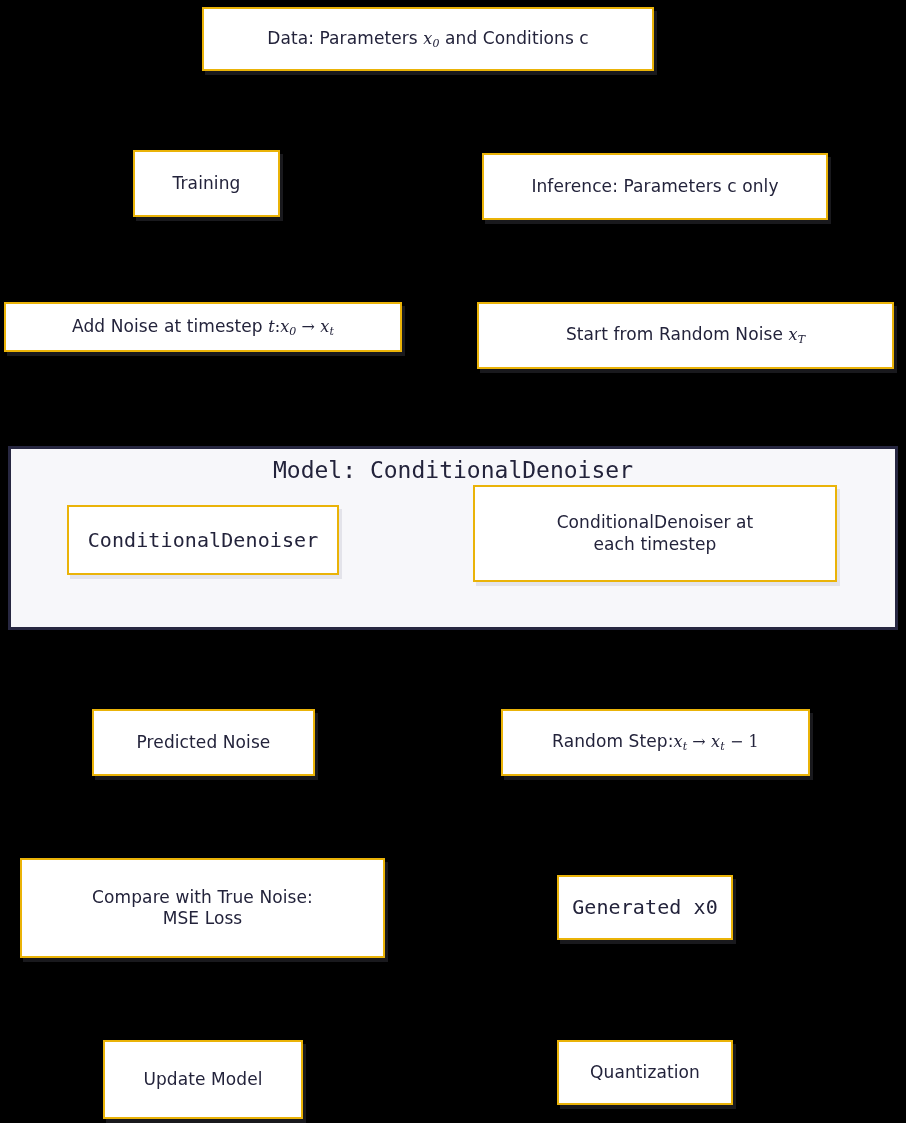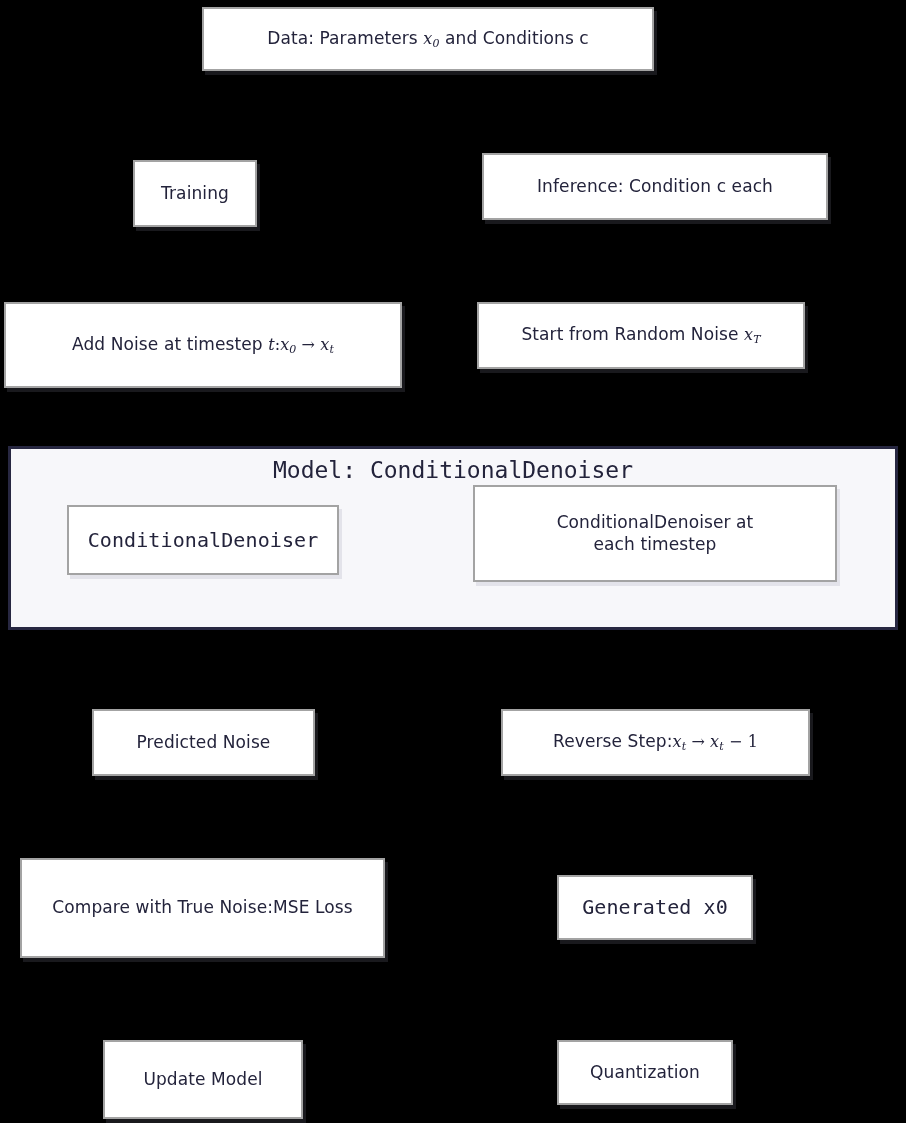--- a/index.html
+++ b/index.html
@@ -14,21 +14,21 @@
     background: #000000;
     overflow: hidden;
     font-family: "DejaVu Sans", sans-serif;
   }
 
   
   .node {
     position: absolute;
     box-sizing: border-box;
     background: #ffffff;
-    border: 2px solid #a3a3a3;
+    border: 2px solid #eab308;
     box-shadow: 3px 4px 0 0 rgba(140,140,160,0.18);
     display: flex;
     align-items: center;
     justify-content: center;
     text-align: left;
     color: #23233b;
     font-size: 17px;
     line-height: 1.25;
     letter-spacing: 0.1px;
     padding: 4px 10px;
@@ -126,36 +126,36 @@
   
 
   
 
   
   <div class="node" style="left:202px; top:7px; width:452px; height:64px;">
     <span class="lbl"><span>Data: Parameters </span><span class="mi">x</span><span class="sub">0</span><span> and Conditions c</span></span>
   </div>
 
   
-  <div class="node" style="left:133px; top:160px; width:124px; height:67px;">
+  <div class="node" style="left:133px; top:150px; width:147px; height:67px;">
     <span class="lbl">Training</span>
   </div>
 
   
   <div class="node" style="left:482px; top:153px; width:346px; height:67px;">
-    <span class="lbl">Inference: Condition c each</span>
+    <span class="lbl">Inference: Parameters c only</span>
   </div>
 
   
-  <div class="node" style="left:4px; top:302px; width:398px; height:86px;">
+  <div class="node" style="left:4px; top:302px; width:398px; height:50px;">
     <span class="lbl"><span>Add Noise at timestep  </span><span class="mi">t</span><span class="op">:</span><span class="mi">x</span><span class="sub">0</span><span class="op"> → </span><span class="mi">x</span><span class="sub">t</span></span>
   </div>
 
   
-  <div class="node" style="left:477px; top:302px; width:328px; height:67px;">
+  <div class="node" style="left:477px; top:302px; width:417px; height:67px;">
     <span class="lbl"><span>Start from Random Noise </span><span class="mi">x</span><span class="sub">T</span></span>
   </div>
 
   
   <div class="node mono" style="left:67px; top:505px; width:272px; height:70px;">
     <span class="lbl">ConditionalDenoiser</span>
   </div>
 
   
   <div class="node" style="left:473px; top:485px; width:364px; height:97px; flex-direction:column;">
@@ -163,31 +163,31 @@
     <span class="lbl">each timestep</span>
   </div>
 
   
   <div class="node" style="left:92px; top:709px; width:223px; height:67px;">
     <span class="lbl">Predicted Noise</span>
   </div>
 
   
   <div class="node" style="left:501px; top:709px; width:309px; height:67px;">
-    <span class="lbl"><span>Reverse Step:</span><span class="mi">x</span><span class="sub">t</span><span class="op"> → </span><span class="mi">x</span><span class="sub">t</span><span class="op"> − 1</span></span>
+    <span class="lbl"><span>Random Step:</span><span class="mi">x</span><span class="sub">t</span><span class="op"> → </span><span class="mi">x</span><span class="sub">t</span><span class="op"> − 1</span></span>
   </div>
 
   
-  <div class="node" style="left:20px; top:858px; width:365px; height:100px; flex-direction:row;">
+  <div class="node" style="left:20px; top:858px; width:365px; height:100px; flex-direction:column;">
     <span class="lbl">Compare with True Noise:</span>
     <span class="lbl">MSE Loss</span>
   </div>
 
   
-  <div class="node mono" style="left:557px; top:875px; width:196px; height:65px;">
+  <div class="node mono" style="left:557px; top:875px; width:176px; height:65px;">
     <span class="lbl">Generated x0</span>
   </div>
 
   
   <div class="node" style="left:103px; top:1040px; width:200px; height:79px;">
     <span class="lbl">Update Model</span>
   </div>
 
   
   <div class="node" style="left:557px; top:1040px; width:176px; height:65px;">

